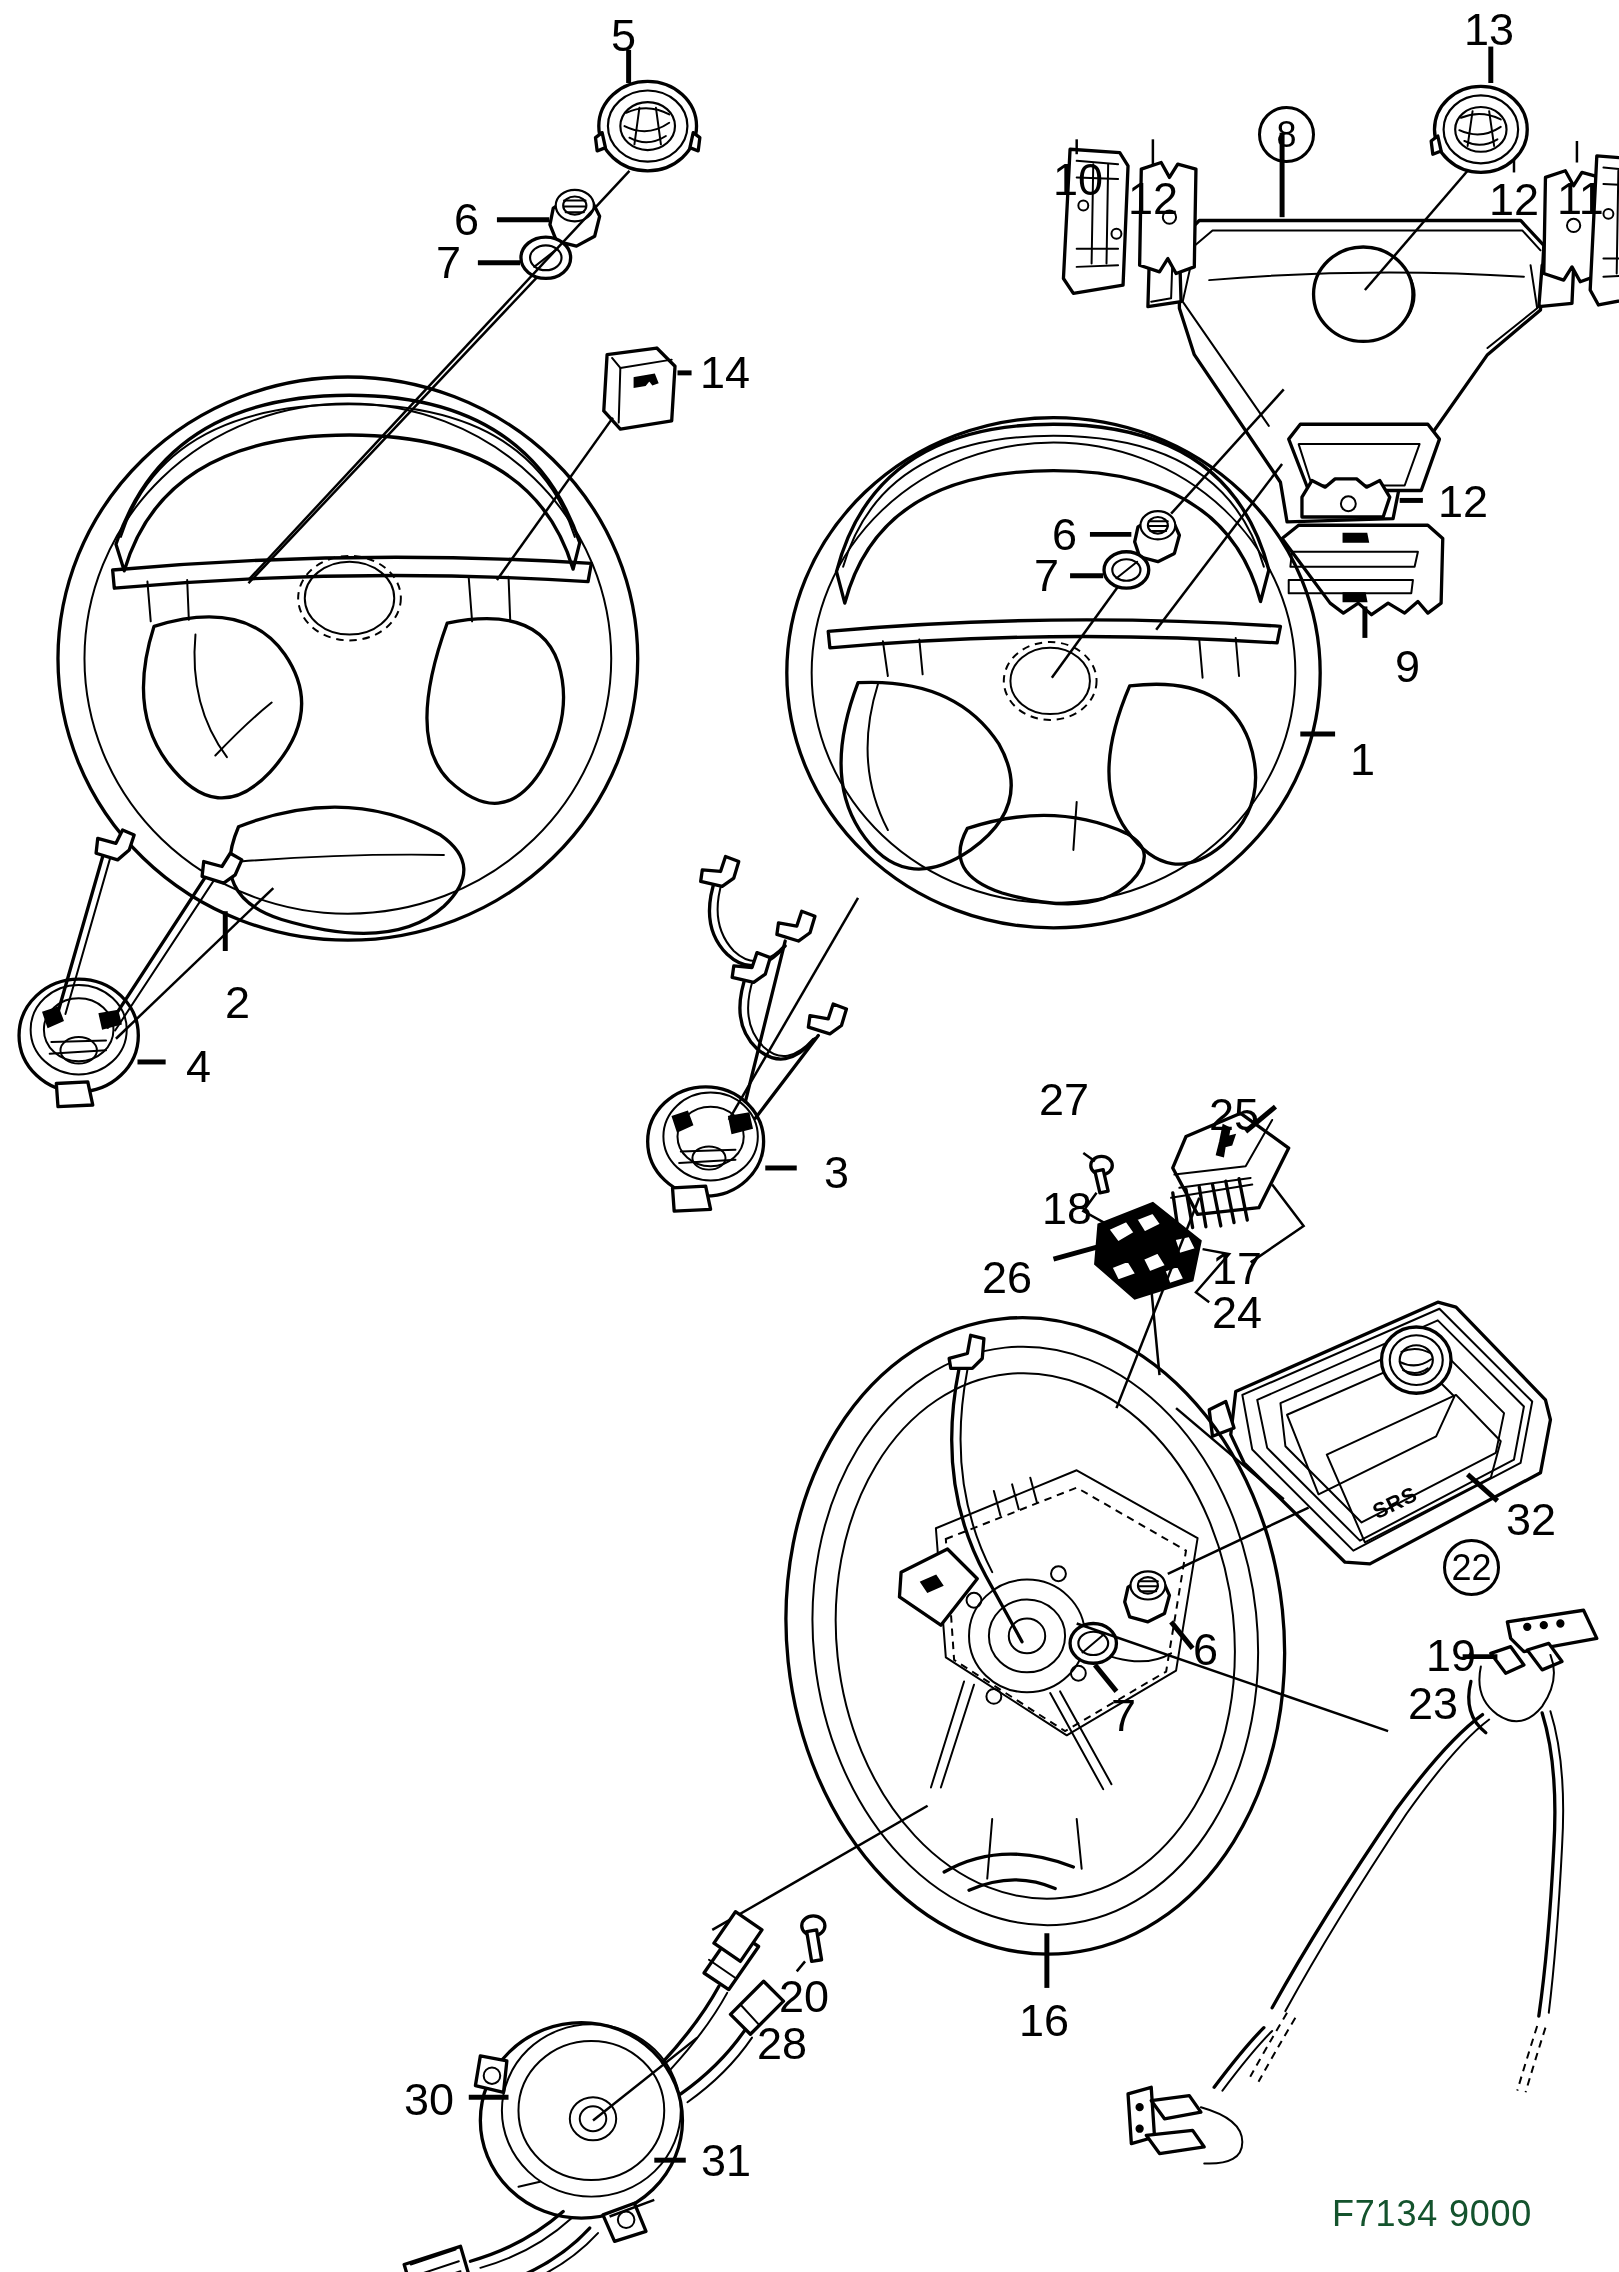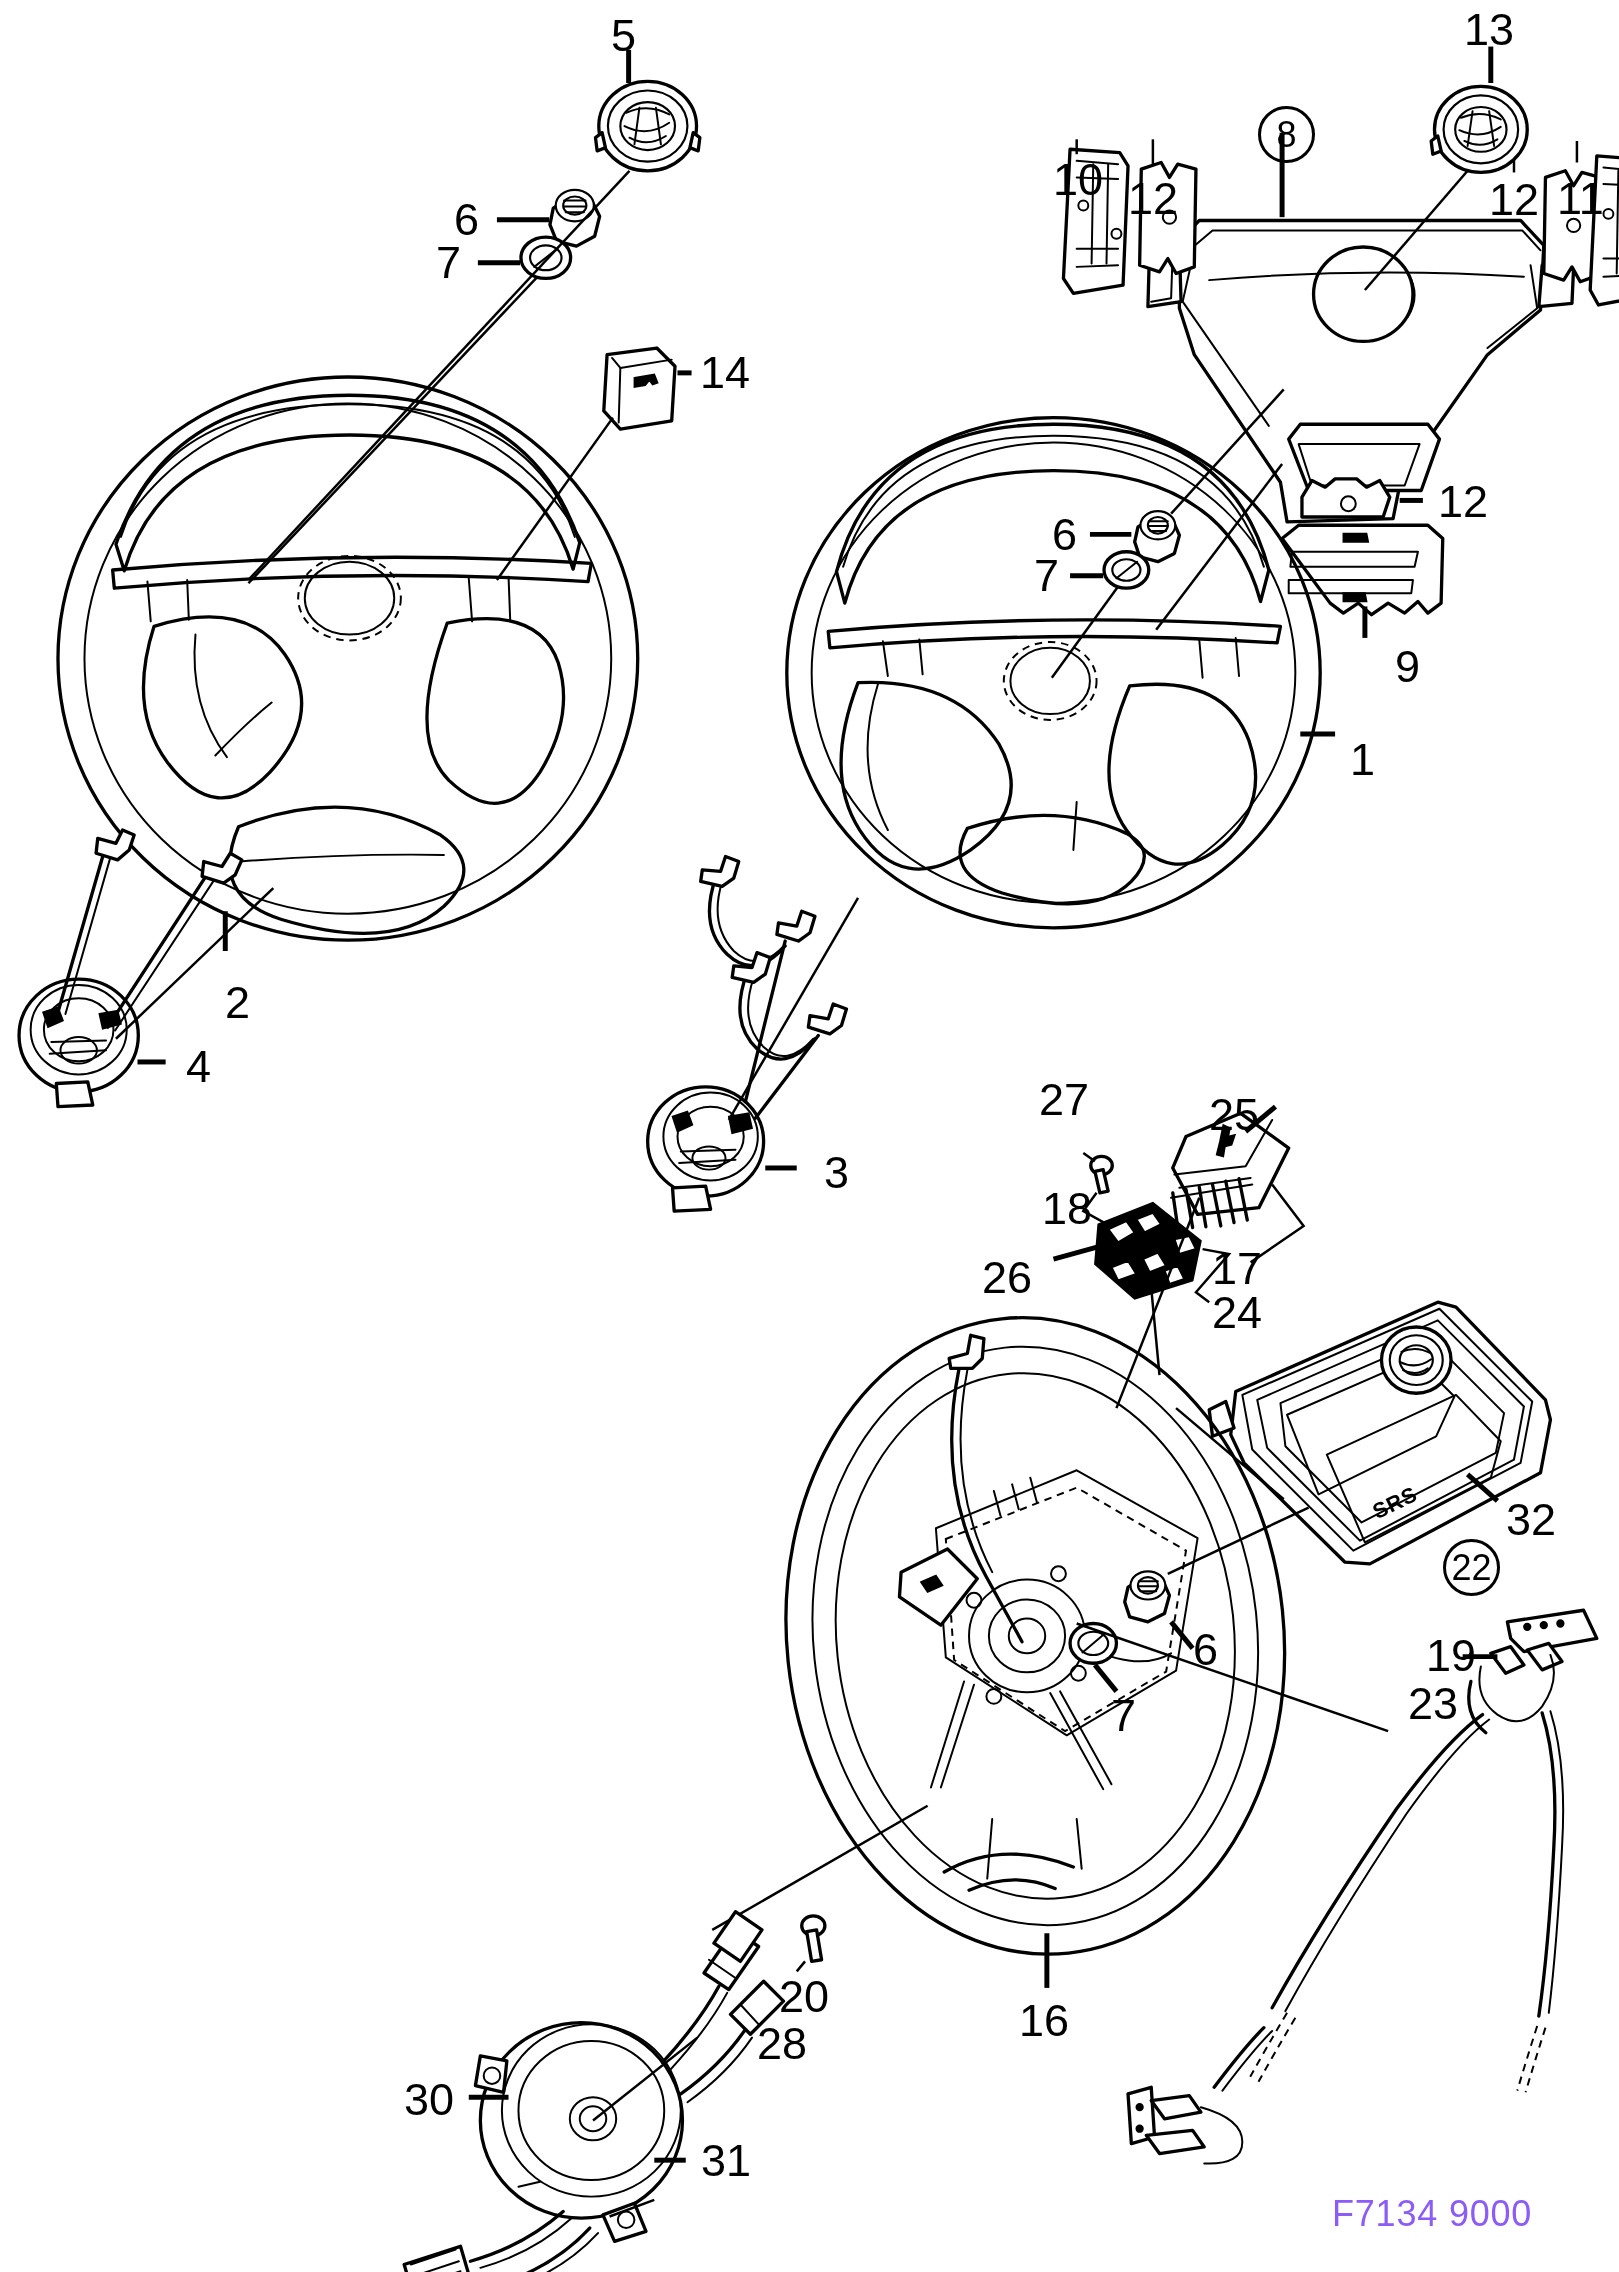--- a/index.html
+++ b/index.html
@@ -25,21 +25,21 @@
     width:51px;height:51px;
     border:3.3px solid #000;
     border-radius:50%;
     display:flex;align-items:center;justify-content:center;
     font-size:36px;
   }
   .footer{
     position:absolute;
     font-family:"Liberation Sans",sans-serif;
     font-size:36px;
-    color:#8b5cf6;
+    color:#14532d;
     letter-spacing:0.8px;
     white-space:nowrap;
   }
   .srs-label{
     position:absolute;
     font-family:"Liberation Sans",sans-serif;
     font-size:21.5px;
     font-weight:700;
     color:#000;
     letter-spacing:0.8px;

